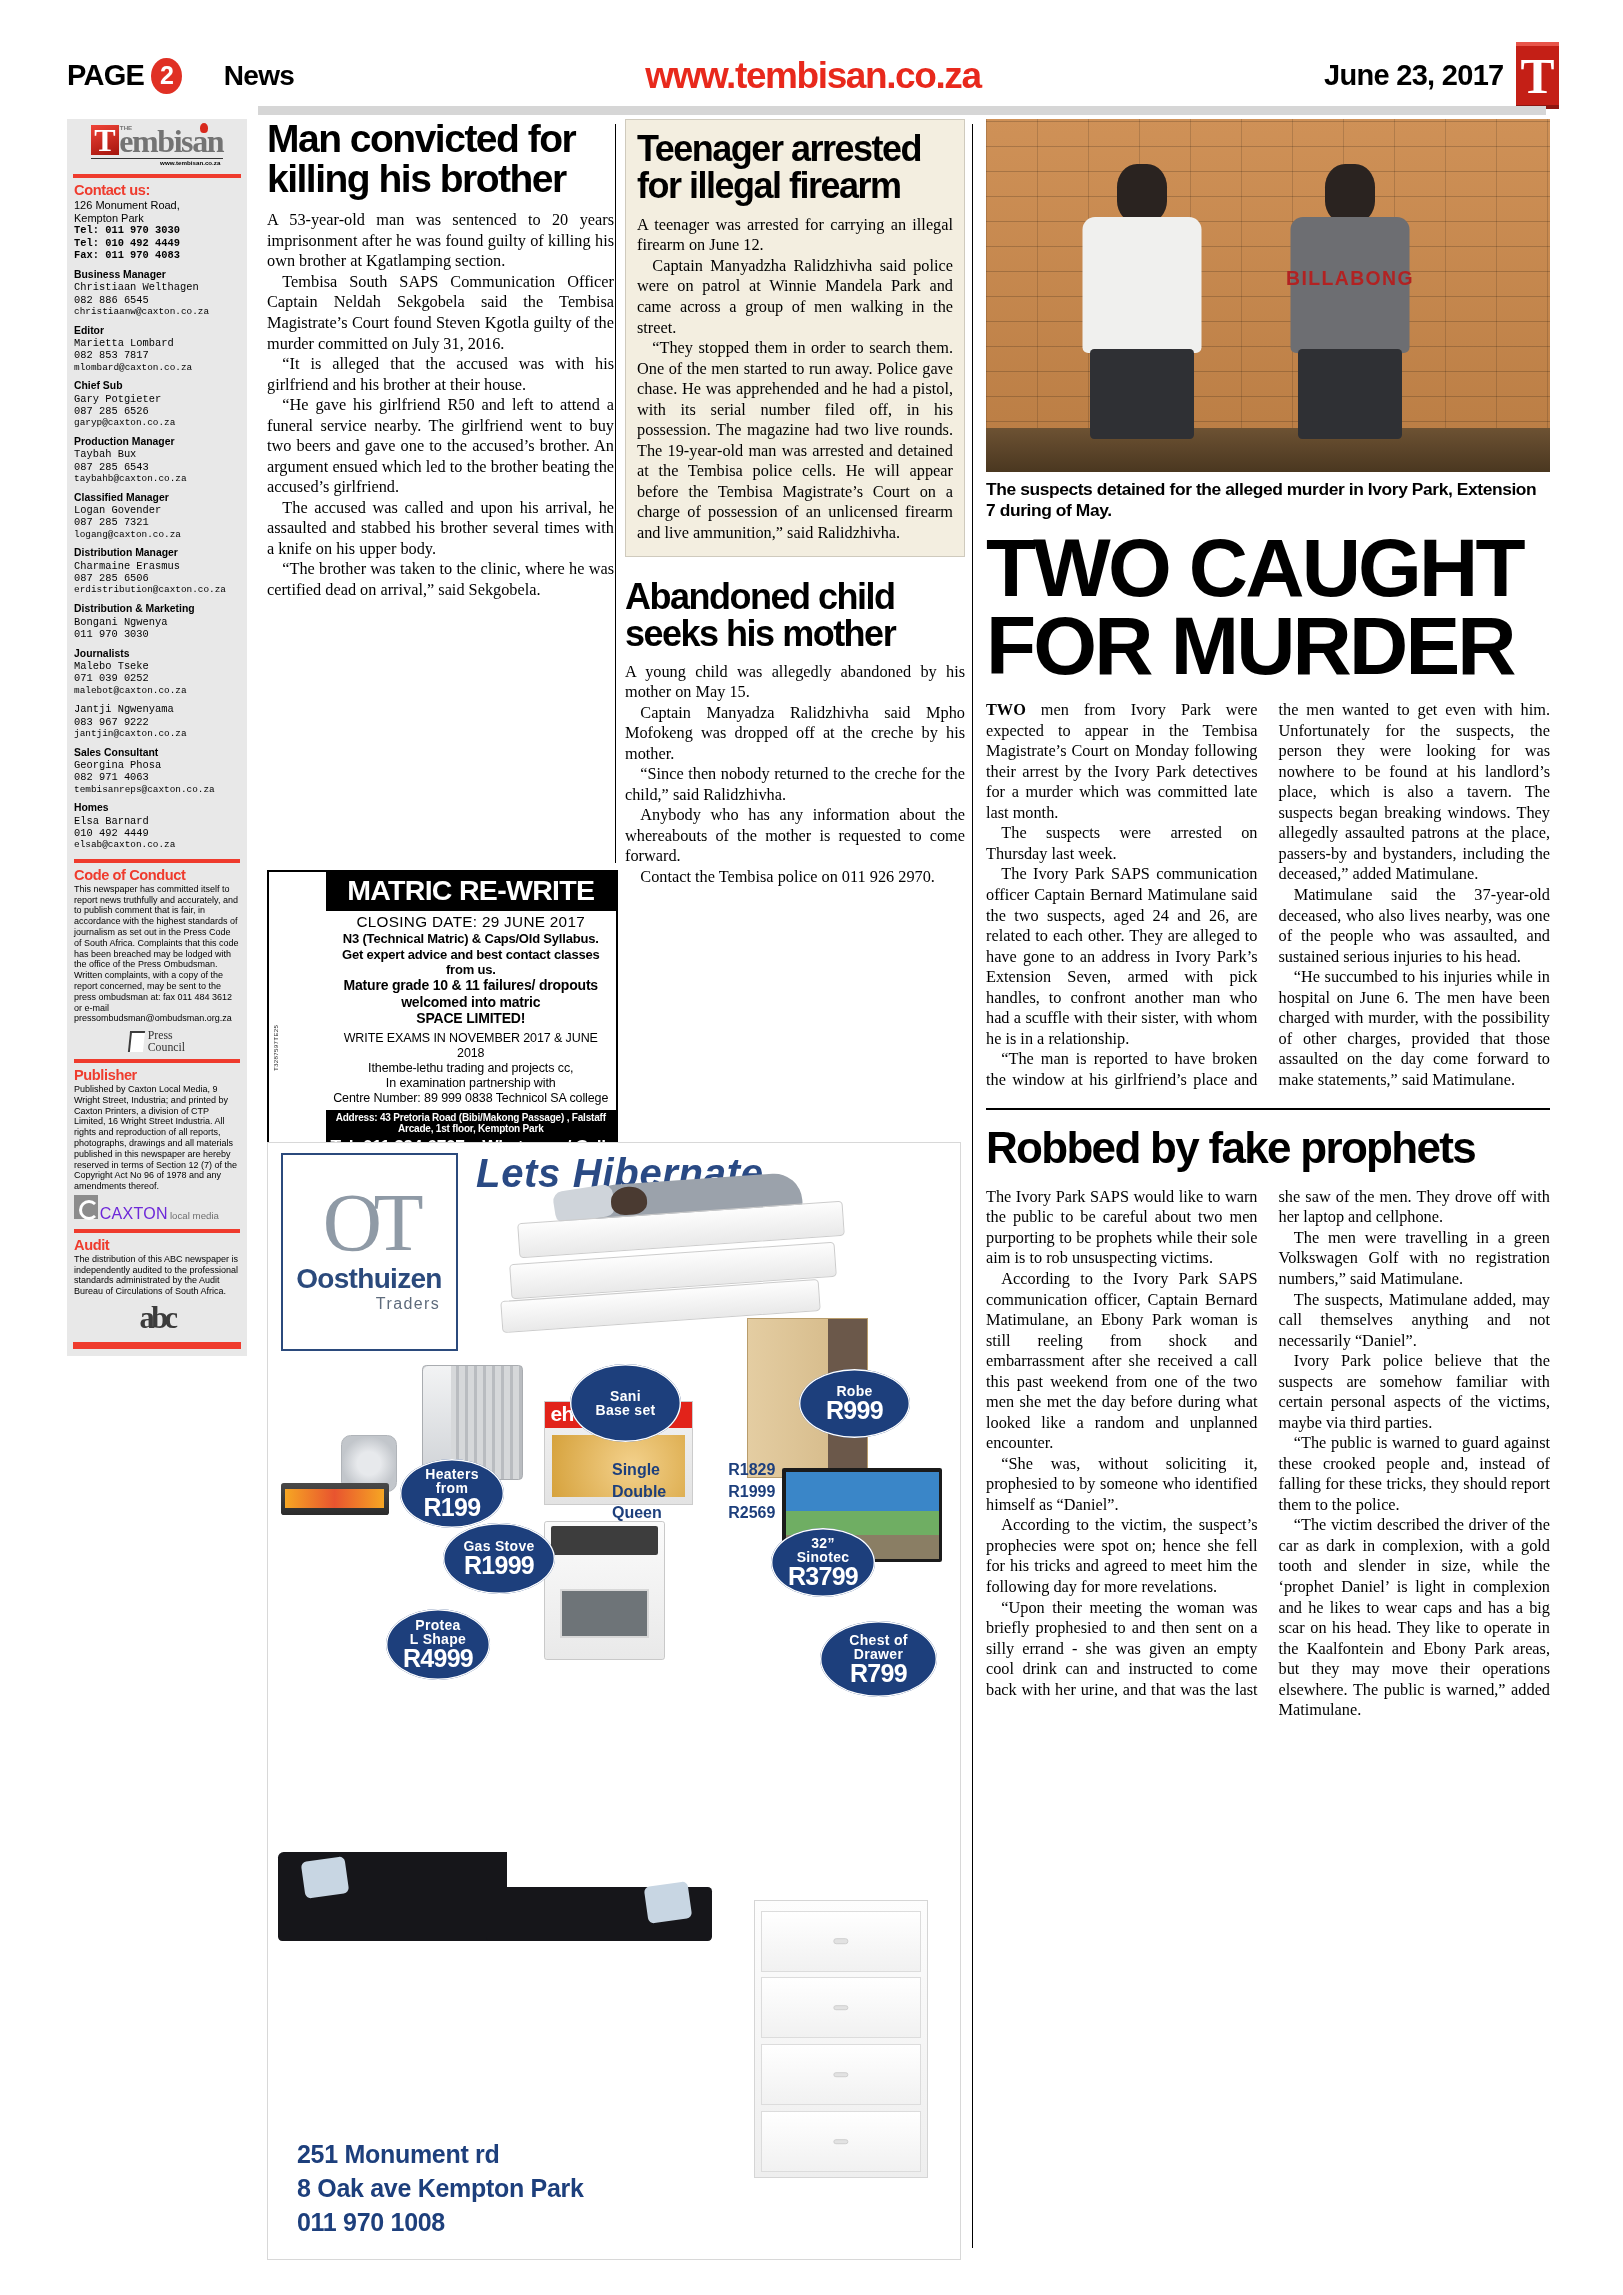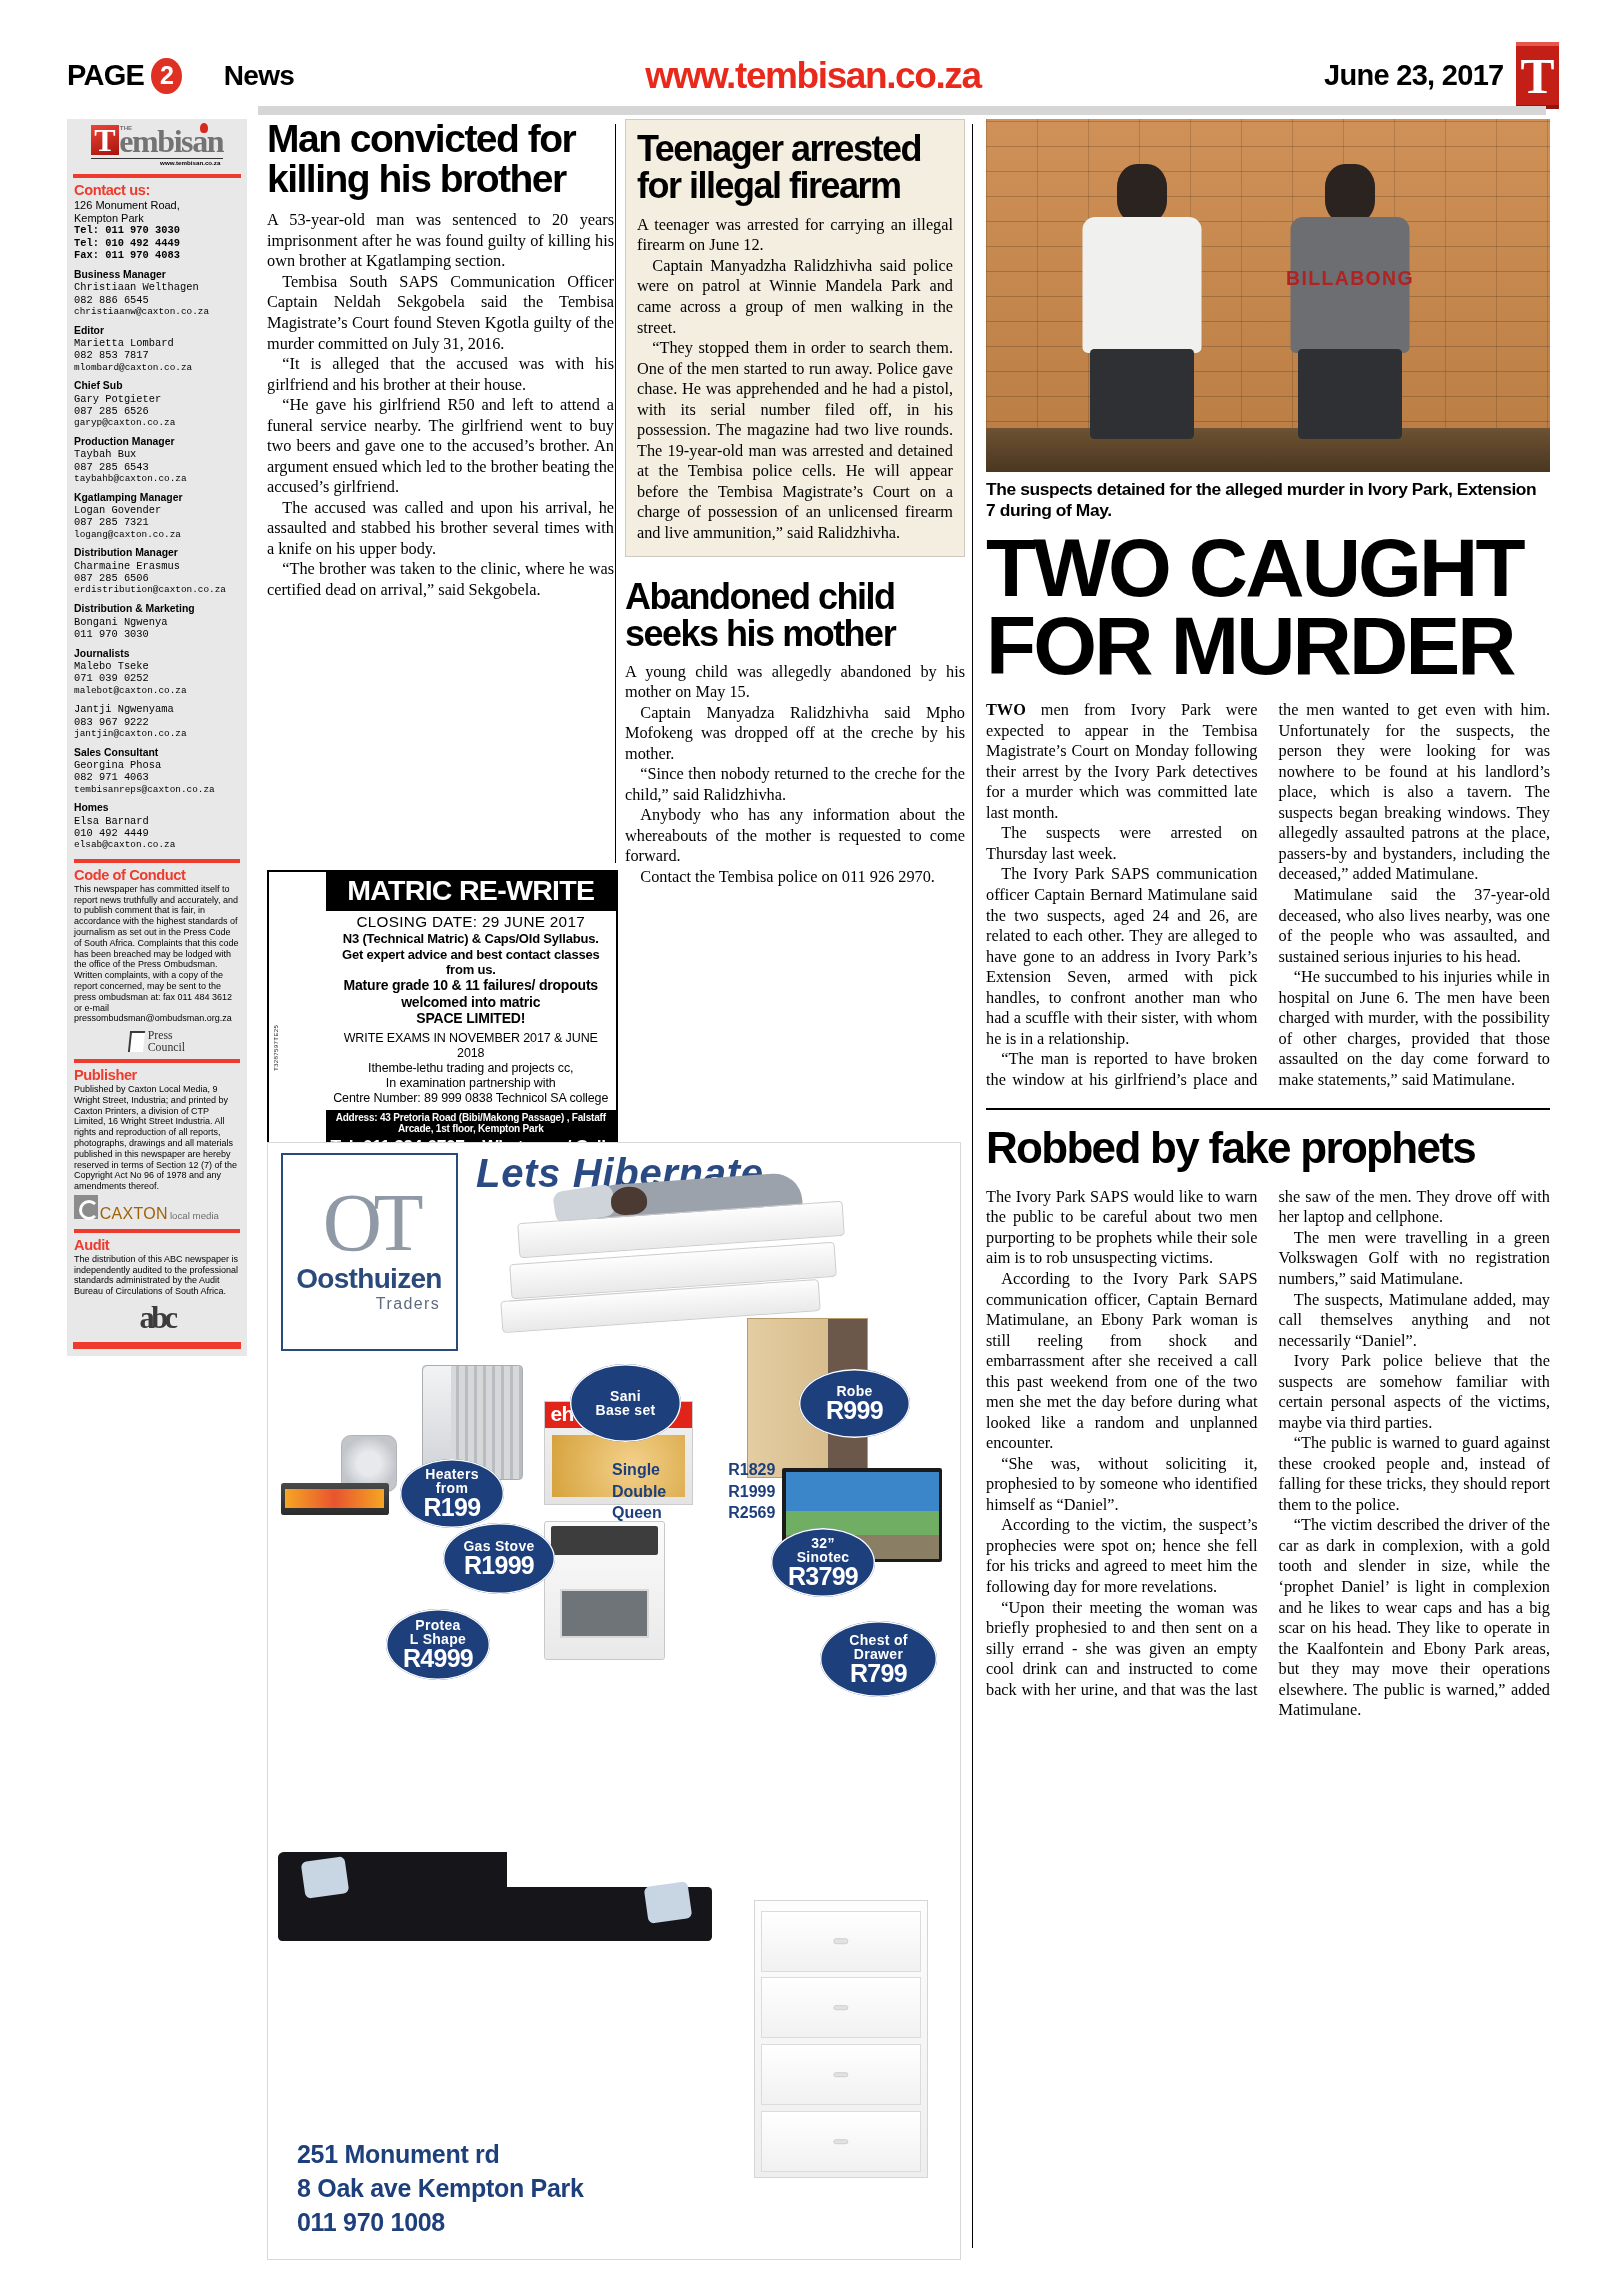--- a/index.html
+++ b/index.html
@@ -109,21 +109,21 @@
   .caxton-logo {
     display: flex; align-items: baseline; gap: 2.1px; margin-top: 3.5px;
   }
   .cx-mark {
     width: 23.6px; height: 23.6px; background: #8c8c8c; position: relative; flex: none;
   }
   .cx-mark:after {
     content: ""; position: absolute; left: 4.9px; top: 4.9px; width: 14px; height: 14px;
     border: 3.5px solid #fff; border-radius: 50%; border-right-color: transparent;
   }
-  .cx-name { font-family: "Liberation Sans", sans-serif; font-size: 16px; color: #a16207; letter-spacing: 0.3px;}
+  .cx-name { font-family: "Liberation Sans", sans-serif; font-size: 16px; color: #6d28d9; letter-spacing: 0.3px;}
   .cx-sub { font-family: "Liberation Sans", sans-serif; font-size: 9.7px; color: #6e6e6e; }
   .abc-logo {
     text-align: center; font-family: "Liberation Serif", serif;
     font-size: 30.5px; font-weight: bold; color: #3c3c3c; letter-spacing: -3.5px;
     margin-top: 4.2px;
   }
   .sb-bottom-rule { height: 7px; background: #ef3b2d; margin: 5.6px 5.6px 0 5.6px; }
 
   
   .col1 { position: absolute; left: 267px; top: 119px; width: 347px; }
@@ -457,21 +457,21 @@
           <div class="sb-line">087 285 6526</div>
           <div class="sb-line small">garyp@caxton.co.za</div>
         </div>
         <div class="sb-group">
           <div class="sb-role">Production Manager</div>
           <div class="sb-line">Taybah Bux</div>
           <div class="sb-line">087 285 6543</div>
           <div class="sb-line small">taybahb@caxton.co.za</div>
         </div>
         <div class="sb-group">
-          <div class="sb-role">Kgatlamping Manager</div>
+          <div class="sb-role">Classified Manager</div>
           <div class="sb-line">Logan Govender</div>
           <div class="sb-line">087 285 7321</div>
           <div class="sb-line small">logang@caxton.co.za</div>
         </div>
         <div class="sb-group">
           <div class="sb-role">Distribution Manager</div>
           <div class="sb-line">Charmaine Erasmus</div>
           <div class="sb-line">087 285 6506</div>
           <div class="sb-line small">erdistribution@caxton.co.za</div>
         </div>

